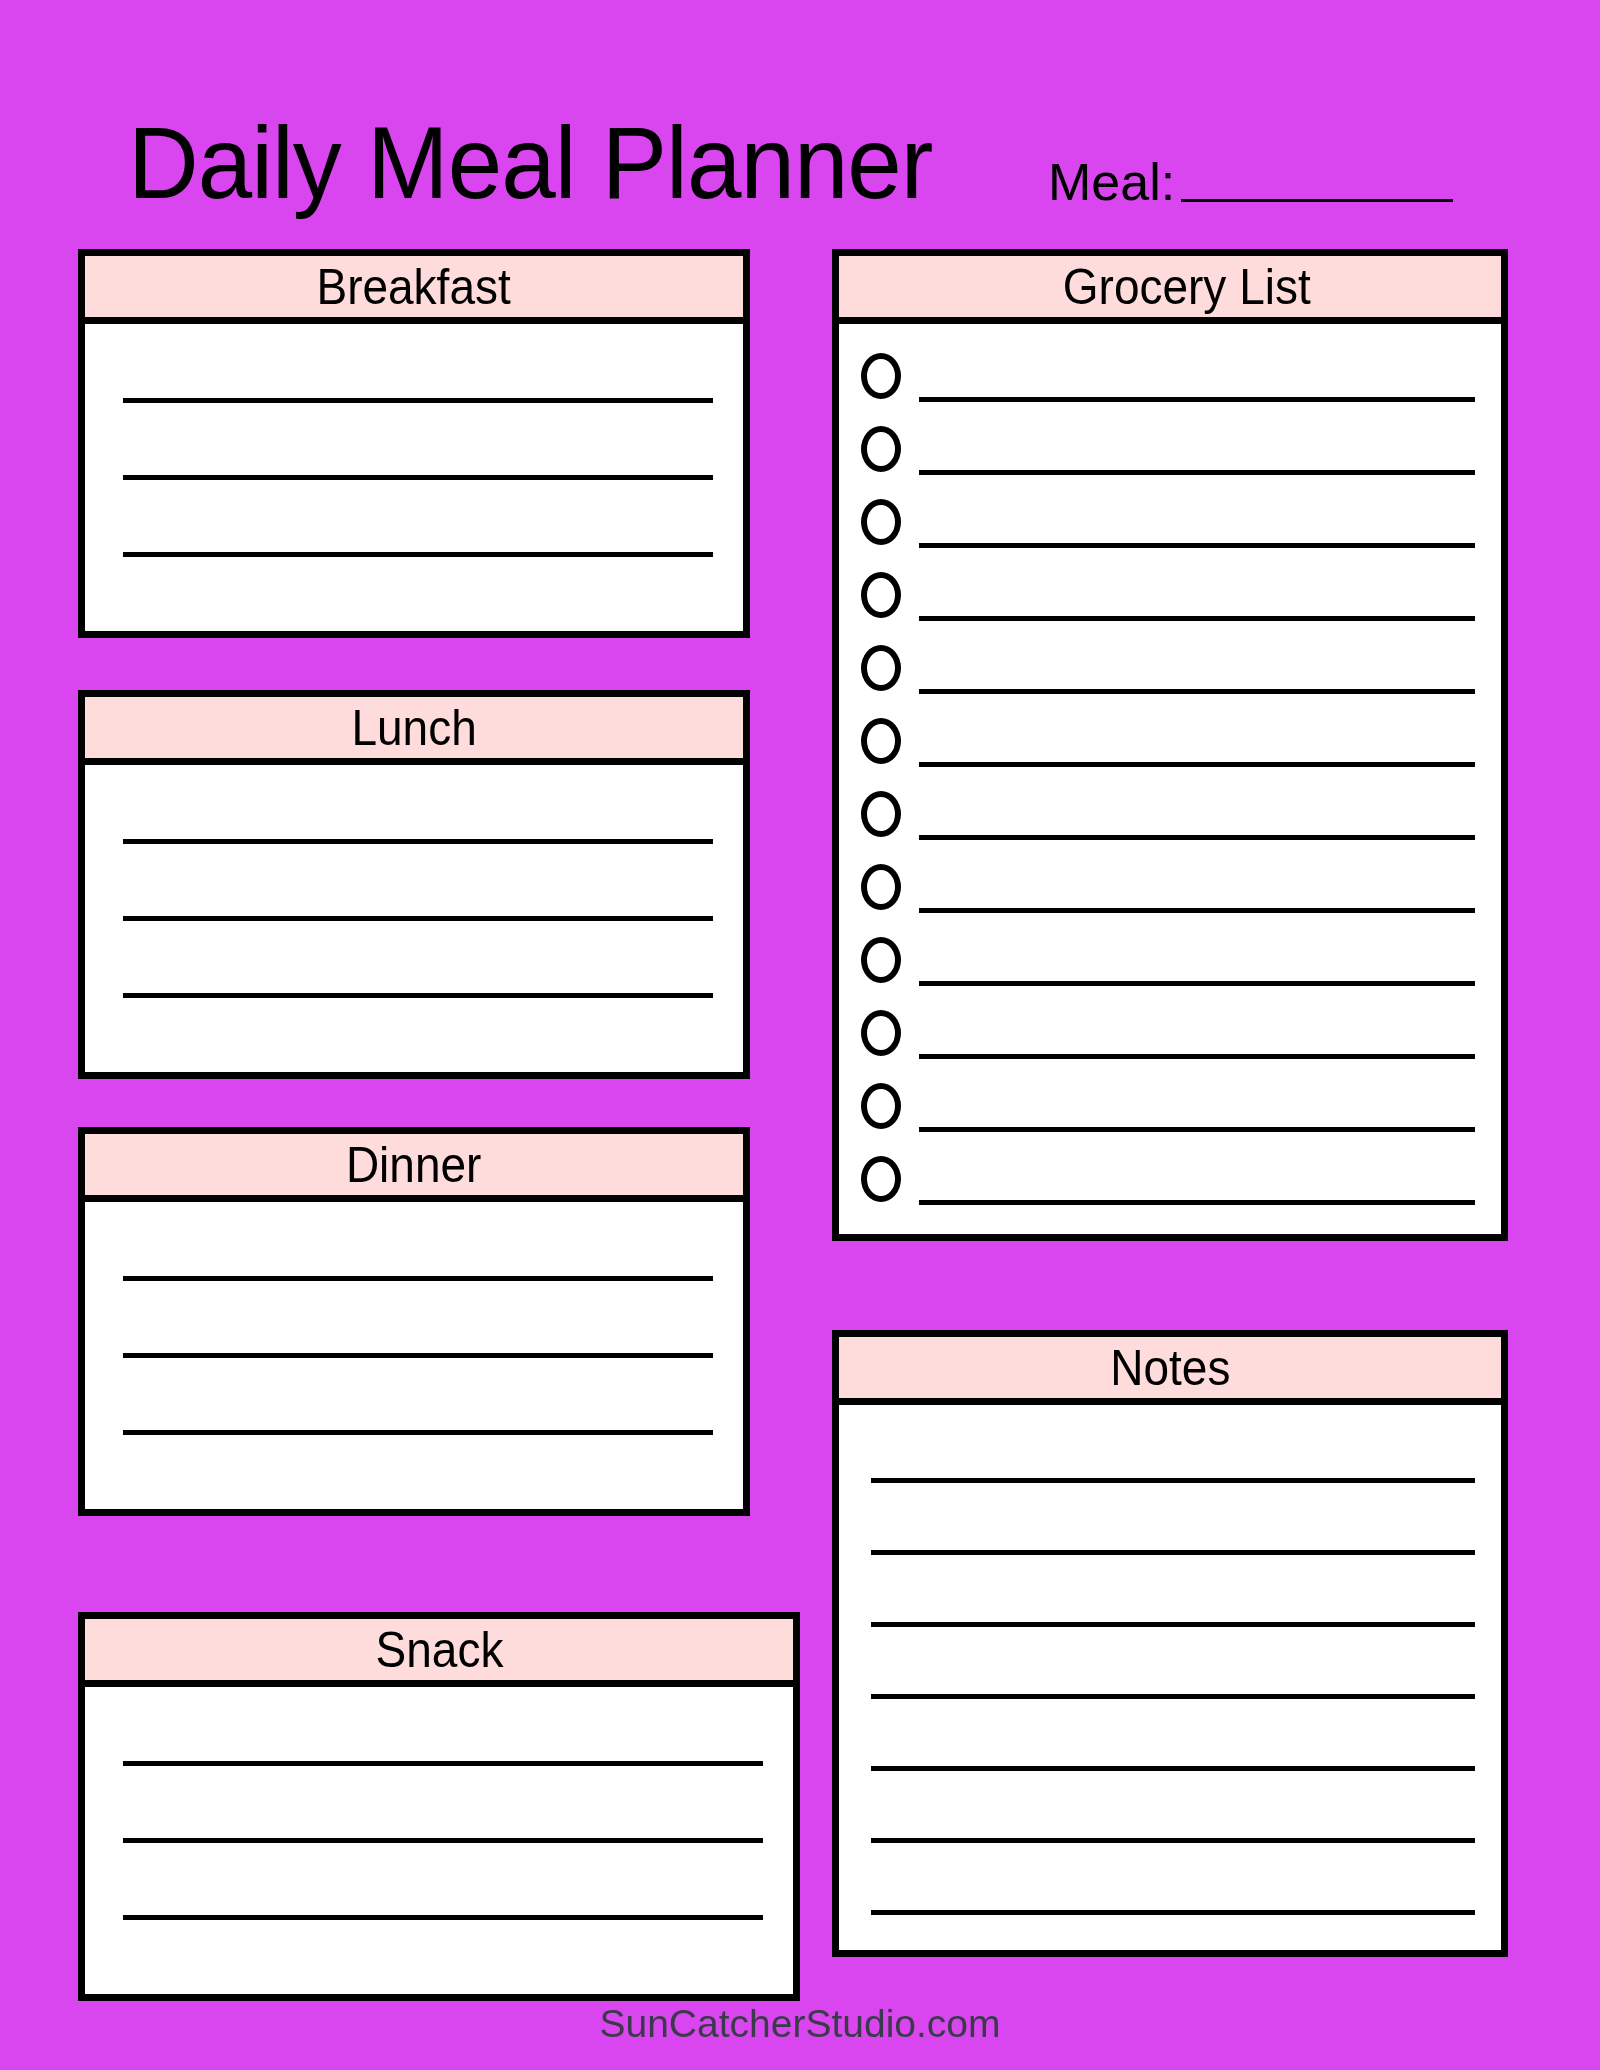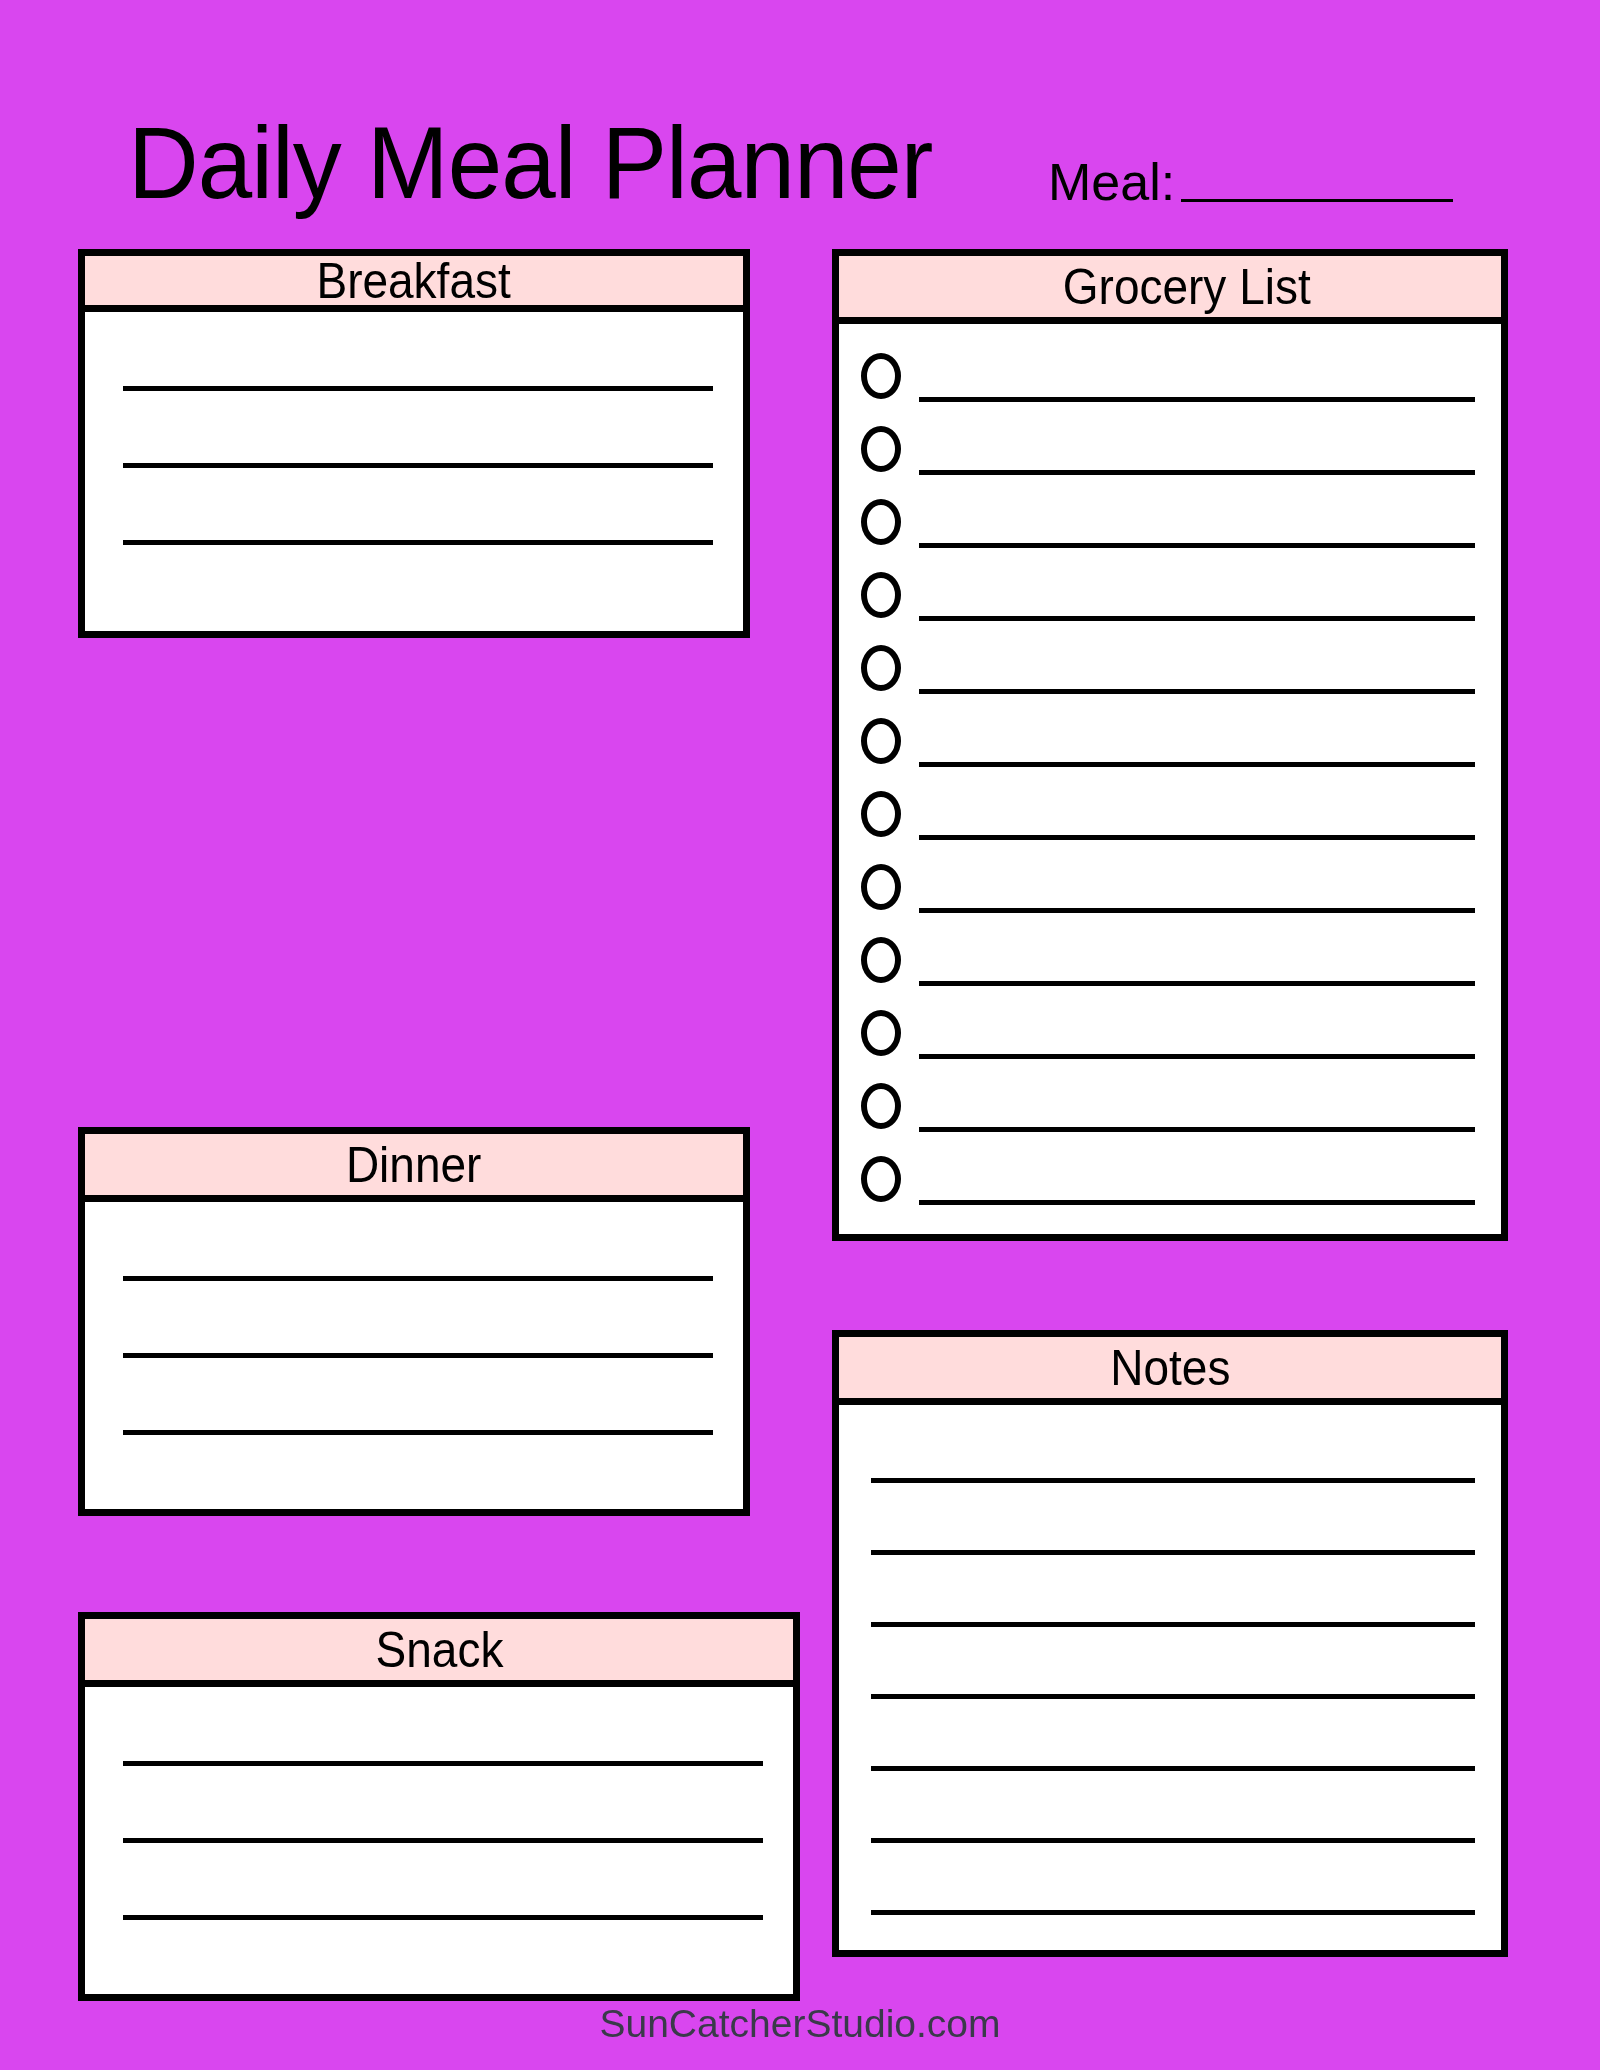--- a/index.html
+++ b/index.html
@@ -182,32 +182,44 @@
   <div class="header-row">
     <div class="page-title">Daily Meal Planner</div>
 
     <div class="date-group">
       <span class="date-label">Meal:</span>
       <span class="date-rule"></span>
     </div>
   </div>
 
   <div class="panel" style="left:78px; top:249px; width:672px; height:389px;">
-    <div class="panel-header" style="height:56px;">
+    <div class="panel-header" style="height:68px;">
       <span class="panel-header-text">Breakfast</span>
     </div>
     <div class="panel-body" style="height:307px;">
       <div class="meal-lines">
         <div class="write-line" style="top:74px;"></div>
         <div class="write-line" style="top:151px;"></div>
         <div class="write-line" style="top:228px;"></div>
       </div>
     </div>
   </div>
 
+  <div class="panel" style="left:78px; top:690px; width:672px; height:389px;">
+    <div class="panel-header" style="height:68px;">
+      <span class="panel-header-text">Lunch</span>
+    </div>
+    <div class="panel-body" style="height:307px;">
+      <div class="meal-lines">
+        <div class="write-line" style="top:74px;"></div>
+        <div class="write-line" style="top:151px;"></div>
+        <div class="write-line" style="top:228px;"></div>
+      </div>
+    </div>
+  </div>
 
   <div class="panel" style="left:78px; top:1127px; width:672px; height:389px;">
     <div class="panel-header" style="height:68px;">
       <span class="panel-header-text">Dinner</span>
     </div>
     <div class="panel-body" style="height:307px;">
       <div class="meal-lines">
         <div class="write-line" style="top:74px;"></div>
         <div class="write-line" style="top:151px;"></div>
         <div class="write-line" style="top:228px;"></div>

